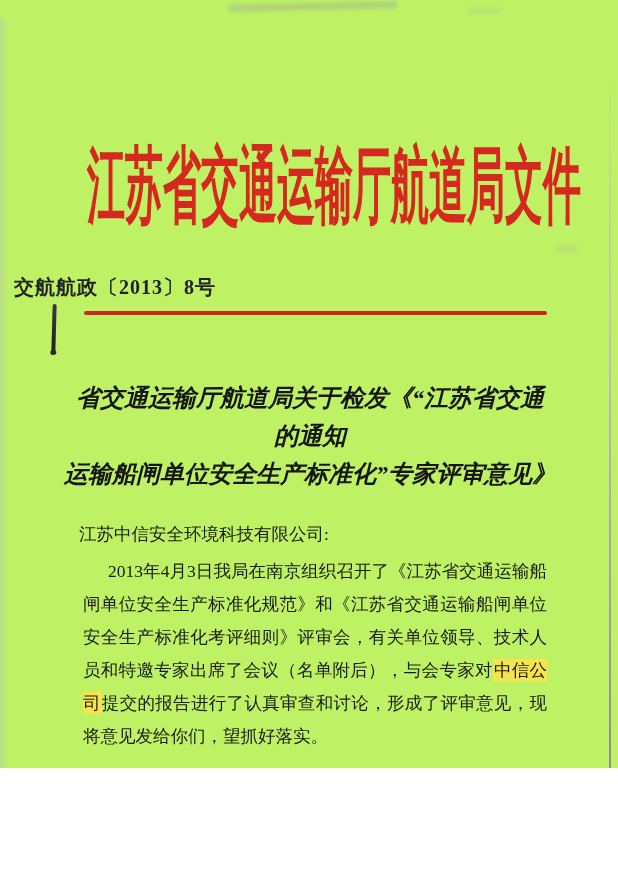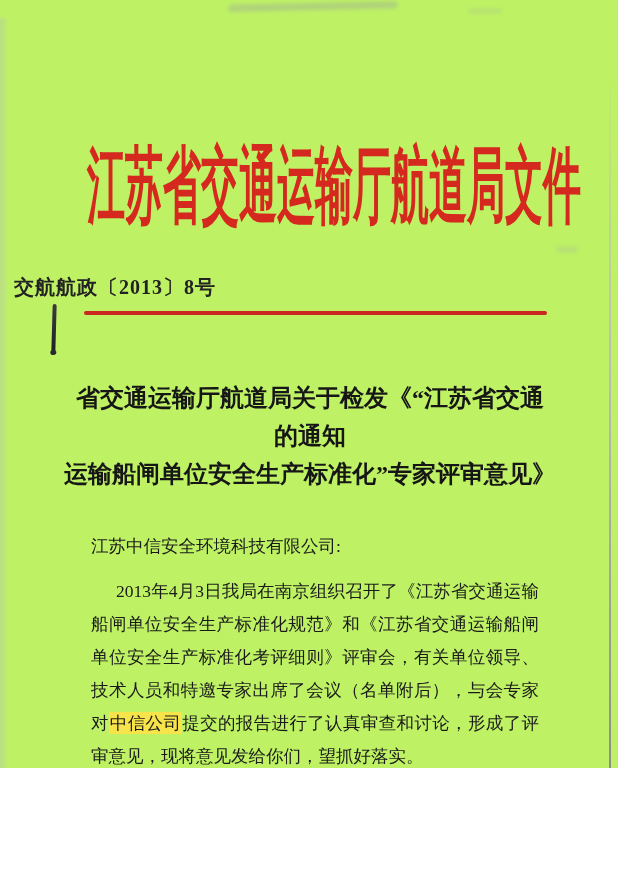--- a/index.html
+++ b/index.html
@@ -75,29 +75,30 @@
   }
   .red-rule {
     position: absolute; left: 84px; top: 311px; width: 463px; height: 4px;
     border-radius: 2px;
   }
   .doc-title {
     position: absolute; left: 30px; width: 560px; top: 379px;
     text-align: center;
     font-size: 24px; font-weight: bold; line-height: 38px;
     color: #161616;
+    font-style: italic;
   }
   .body-block {
     position: absolute; left: 79px; top: 518px; width: 472px;
     font-size: 17.5px; line-height: 33px;
     text-align: justify;
     color: #1a1a1a;
   }
-  .salutation { margin: 12px; }
-  .paragraph { margin: 12px; text-indent: 25px; }
+  .salutation { margin: 0; }
+  .paragraph { margin: 4px; text-indent: 25px; }
   .hl {
     padding: 1px 1px;
   }
   .page-number {
     position: absolute; left: 494px; top: 773px;
     font-size: 17px; letter-spacing: 2px; color: #2a2a2a;
   }
 </style>
 </head>
 <body>

